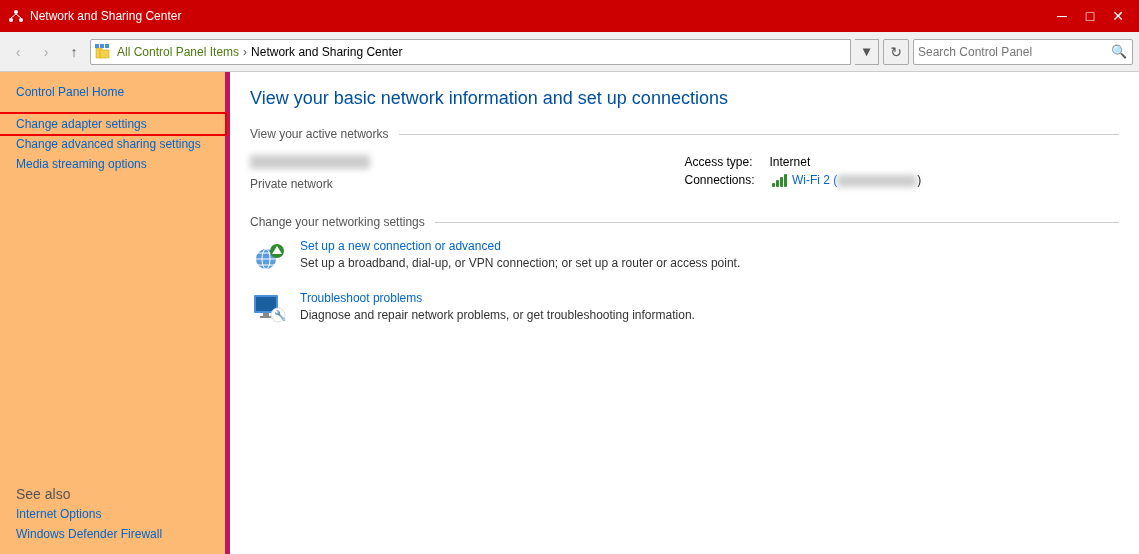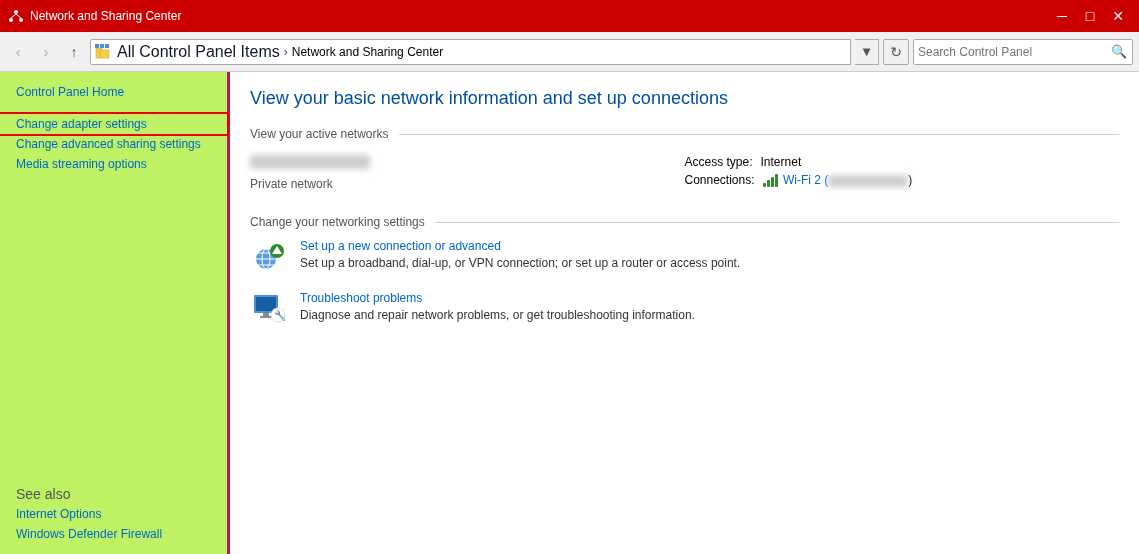--- a/index.html
+++ b/index.html
@@ -111,22 +111,22 @@
     
     .main-layout {
       display: flex;
       height: calc(554px - 32px - 40px);
     }
 
     
     .sidebar {
       width: 230px;
       min-width: 230px;
-      background: #bef264;
-      border-right: 3px solid #be185d;
+      background: #fdba74;
+      border-right: 5px solid #be185d;
       padding: 10px 0;
       display: flex;
       flex-direction: column;
     }
     .sidebar-link {
       display: block;
       color: #0066cc;
       text-decoration: none;
       padding: 3px 16px;
       font-size: 12px;
@@ -199,21 +199,21 @@
     .network-type {
       font-size: 12px;
       color: #555;
     }
     .network-info-cell {
       padding-left: 20px;
       font-size: 12px;
     }
     .network-info-row {
       display: flex;
-      gap: 8px;
+      gap: 17px;
       margin-bottom: 4px;
     }
     .info-label {
       color: #000;
       font-weight: normal;
     }
     .info-value {
       color: #000;
     }
     .wifi-icon-small {
@@ -306,21 +306,21 @@
   <div style="display:flex; align-items:center; flex:1; height:26px; border:1px solid #aaa; background:#fff; border-radius:2px 0 0 2px;">
     <div class="address-path-icon" style="margin-left:4px;">
       <svg width="16" height="16" viewBox="0 0 16 16">
         <rect x="1" y="4" width="6" height="10" fill="#f5d04a" stroke="#c8a000" stroke-width="0.5"></rect>
         <rect x="5" y="6" width="9" height="8" fill="#f5d04a" stroke="#c8a000" stroke-width="0.5"></rect>
         <rect x="0" y="0" width="4" height="4" fill="#4a90d9"></rect>
         <rect x="5" y="0" width="4" height="4" fill="#4a90d9"></rect>
         <rect x="10" y="0" width="4" height="4" fill="#4a90d9"></rect>
       </svg>
     </div>
-    <span style="font-size:16px; color:#0f172a; margin-left:6px;">All Control Panel Items</span>
+    <span style="font-size:12px; color:#4d7c0f; margin-left:6px;">All Control Panel Items</span>
     <span style="font-size:12px; color:#555; margin:0 4px;">›</span>
     <span style="font-size:12px; color:#000;">Network and Sharing Center</span>
   </div>
   <button class="address-dropdown-btn">▼</button>
   <button class="refresh-btn">↻</button>
   <div class="search-box">
     <input class="search-input" type="text" placeholder="Search Control Panel" style="">
     <button class="search-icon-btn">🔍</button>
   </div>
 </div>

